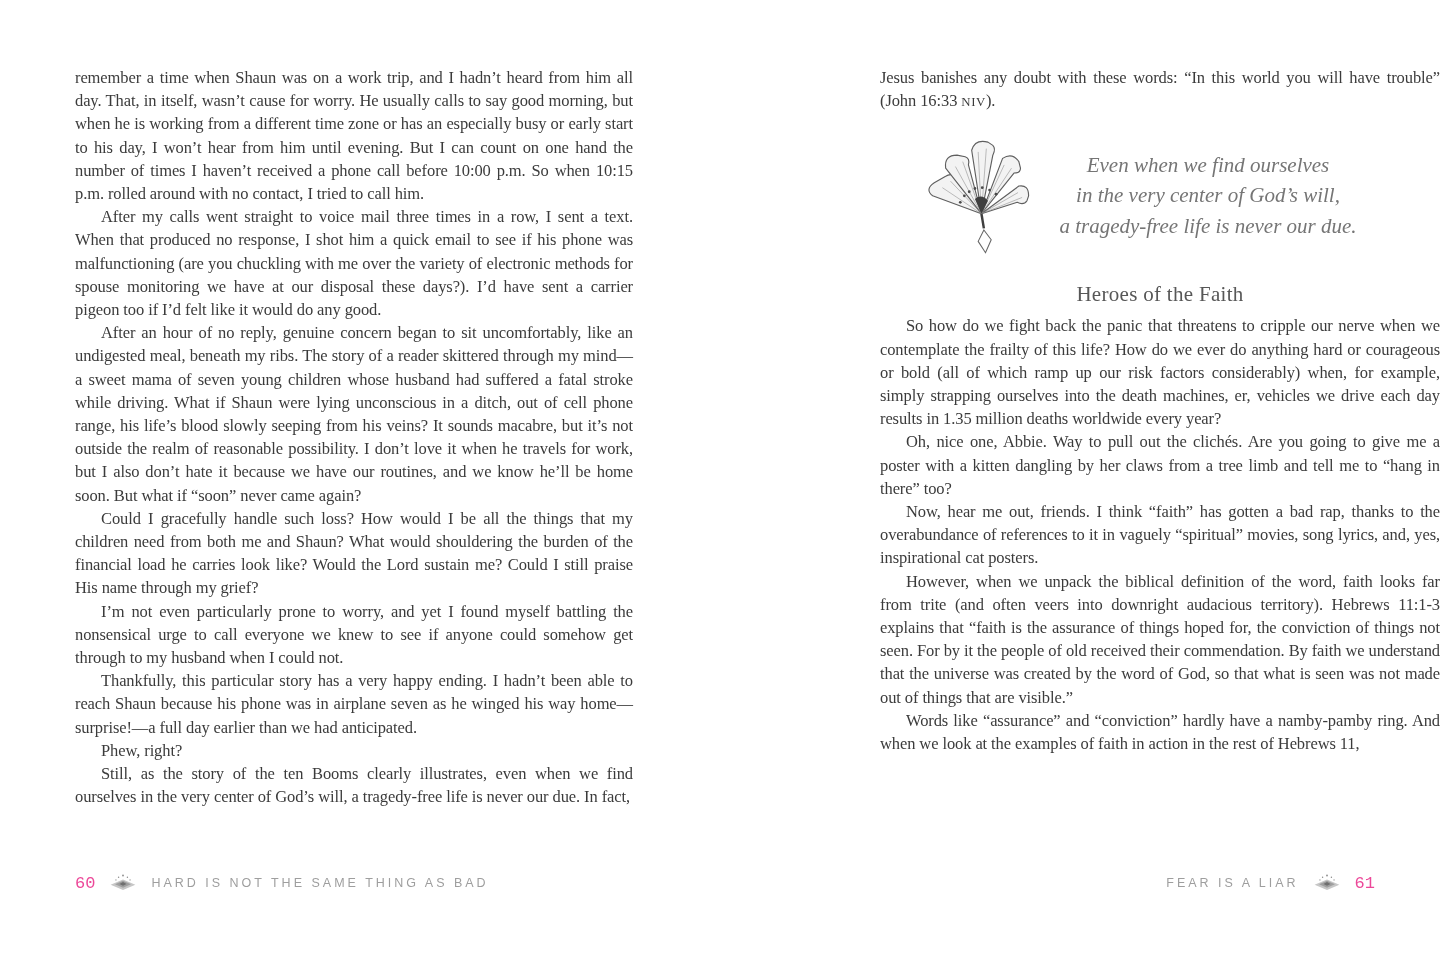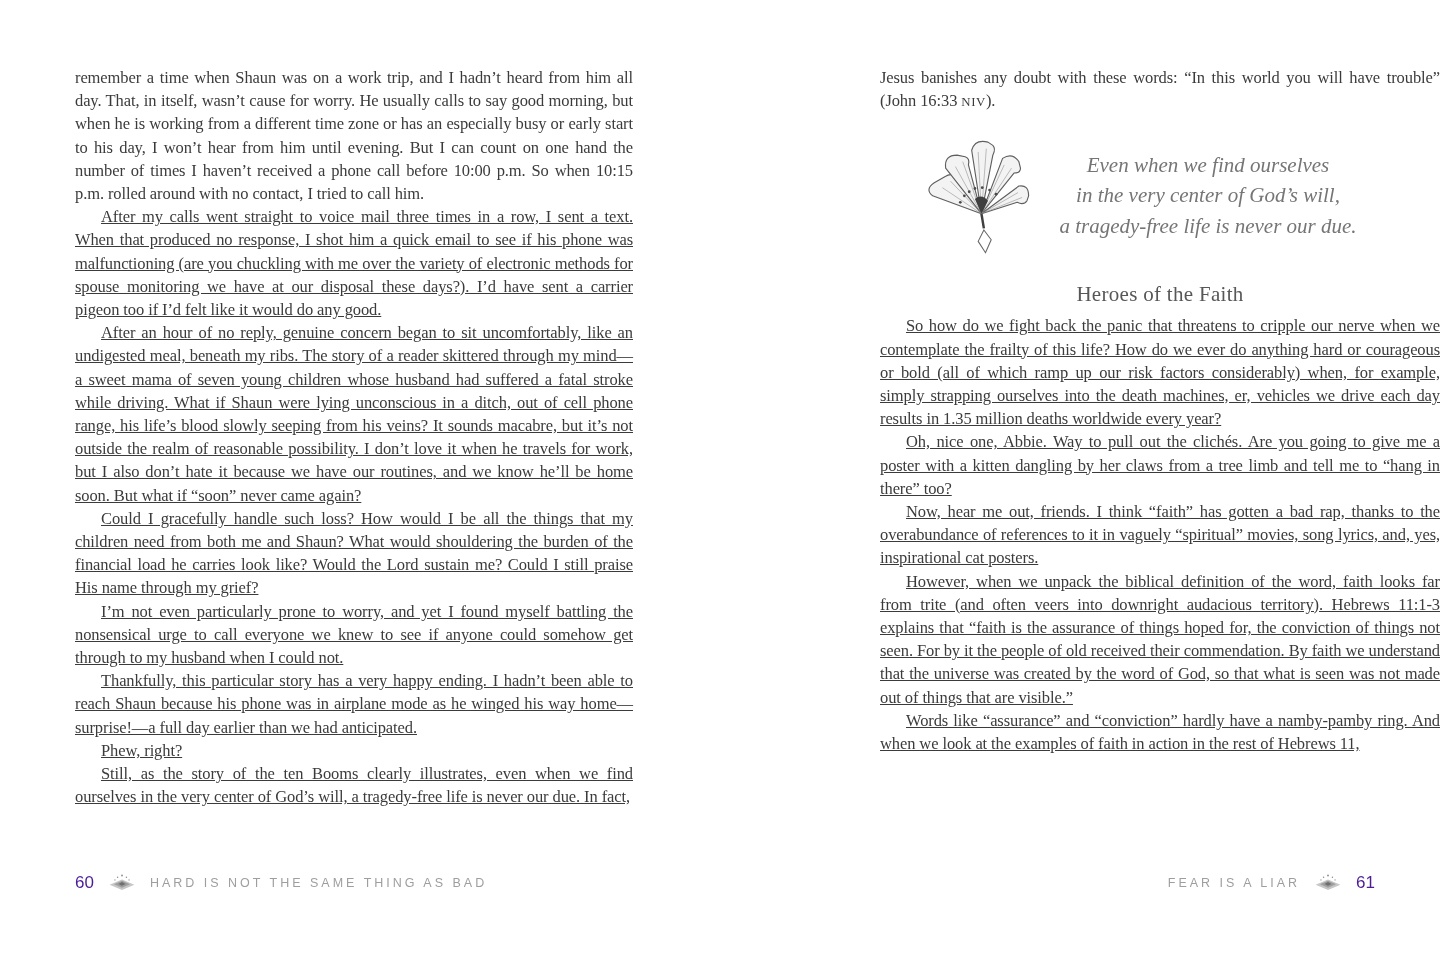--- a/index.html
+++ b/index.html
@@ -7,56 +7,56 @@
     width:1445px;height:963px;position:relative;background:#ffffff;
     font-family:"Liberation Serif",serif;overflow:hidden;
   }
   .page{position:absolute;top:66px;}
   .page-left{left:75px;width:558px;}
   .page-right{left:832px;width:560px;margin-left:48px;}
   p.body{
     margin:0;font-size:16.5px;line-height:23.2px;color:#3b3b3b;
     text-align:justify;letter-spacing:-0.1px;hyphens:auto;
   }
-  p.body.ind{text-indent:26px;text-decoration:underline;}
+  p.body.ind{text-indent:26px;}
   .niv{font-size:0.78em;letter-spacing:0.6px;}
   .quote-block{
     display:flex;align-items:center;margin:10px 70px 6px 38px;
   }
   .fan{flex:0 0 auto;margin-right:6px;}
   .quote{
     flex:1;text-align:center;font-style:italic;color:#757575;
     font-size:21px;line-height:30.5px;
   }
   h2.heading{
     margin:16px 0 7px 0;text-align:center;font-size:21px;font-weight:normal;
     color:#575757;letter-spacing:0.3px;
   }
   .footer{position:absolute;top:872px;display:flex;align-items:center;gap:13px;}
   .footer-left{left:75px;}
   .footer-right{right:70px;}
-  .pagenum{font-size:17px;color:#4c1d95;font-family:Liberation Sans, sans-serif;}
+  .pagenum{font-size:17px;color:#ec4899;font-family:Liberation Mono, monospace;}
   .runhead{
     font-family:"Liberation Sans",sans-serif;font-size:12.5px;
     letter-spacing:3px;color:#9e9e9e;
   }
   .orn{display:block;}
 </style>
 </head>
 <body>
 
 <div class="spread">
 
   <section class="page page-left">
     <p class="body">remember a time when Shaun was on a work trip, and I hadn’t heard from him all day. That, in itself, wasn’t cause for worry. He usually calls to say good morning, but when he is working from a different time zone or has an especially busy or early start to his day, I won’t hear from him until evening. But I can count on one hand the number of times I haven’t received a phone call before 10:00 p.m. So when 10:15 p.m. rolled around with no contact, I tried to call him.</p>
     <p class="body ind">After my calls went straight to voice mail three times in a row, I sent a text. When that produced no response, I shot him a quick email to see if his phone was malfunctioning (are you chuckling with me over the variety of electronic methods for spouse monitoring we have at our disposal these days?). I’d have sent a carrier pigeon too if I’d felt like it would do any good.</p>
     <p class="body ind">After an hour of no reply, genuine concern began to sit uncomfortably, like an undigested meal, beneath my ribs. The story of a reader skittered through my mind—a sweet mama of seven young children whose husband had suffered a fatal stroke while driving. What if Shaun were lying unconscious in a ditch, out of cell phone range, his life’s blood slowly seeping from his veins? It sounds macabre, but it’s not outside the realm of reasonable possibility. I don’t love it when he travels for work, but I also don’t hate it because we have our routines, and we know he’ll be home soon. But what if “soon” never came again?</p>
     <p class="body ind">Could I gracefully handle such loss? How would I be all the things that my children need from both me and Shaun? What would shouldering the burden of the financial load he carries look like? Would the Lord sustain me? Could I still praise His name through my grief?</p>
     <p class="body ind">I’m not even particularly prone to worry, and yet I found myself battling the nonsensical urge to call everyone we knew to see if anyone could somehow get through to my husband when I could not.</p>
-    <p class="body ind">Thankfully, this particular story has a very happy ending. I hadn’t been able to reach Shaun because his phone was in airplane mode as he winged his way home—surprise!—a full day earlier than we had anticipated.</p>
+    <p class="body ind">Thankfully, this particular story has a very happy ending. I hadn’t been able to reach Shaun because his phone was in airplane seven as he winged his way home—surprise!—a full day earlier than we had anticipated.</p>
     <p class="body ind">Phew, right?</p>
     <p class="body ind">Still, as the story of the ten Booms clearly illustrates, even when we find ourselves in the very center of God’s will, a tragedy-free life is never our due. In fact,</p>
   </section>
 
   <section class="page page-right">
     <p class="body"><span>Jesus banishes any doubt with these words: “In this world you will have trouble” (John 16:33 </span><span class="niv">NIV</span><span>).</span></p>
 
     <div class="quote-block">
       <svg class="fan" width="122" height="142" viewBox="0 0 150 170" aria-hidden="true">
         <g stroke="#5f5f5f" stroke-width="1.4" fill="#f3f3f3" stroke-linejoin="round">

